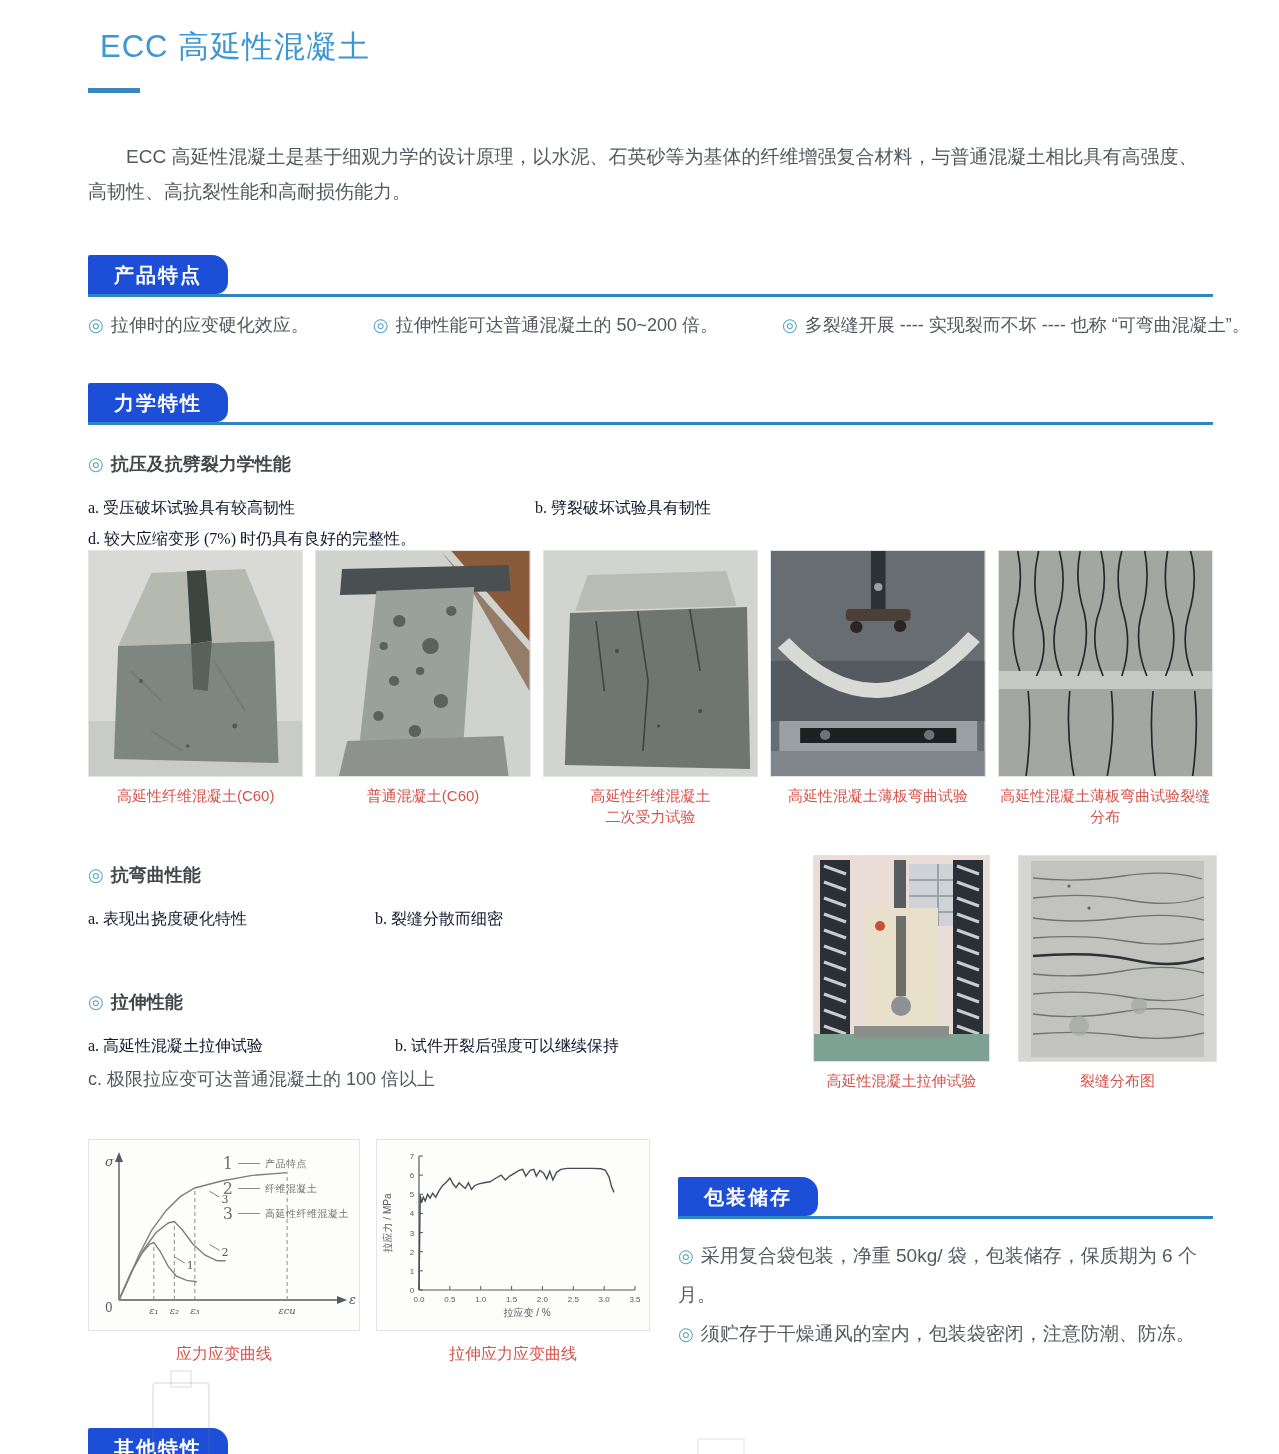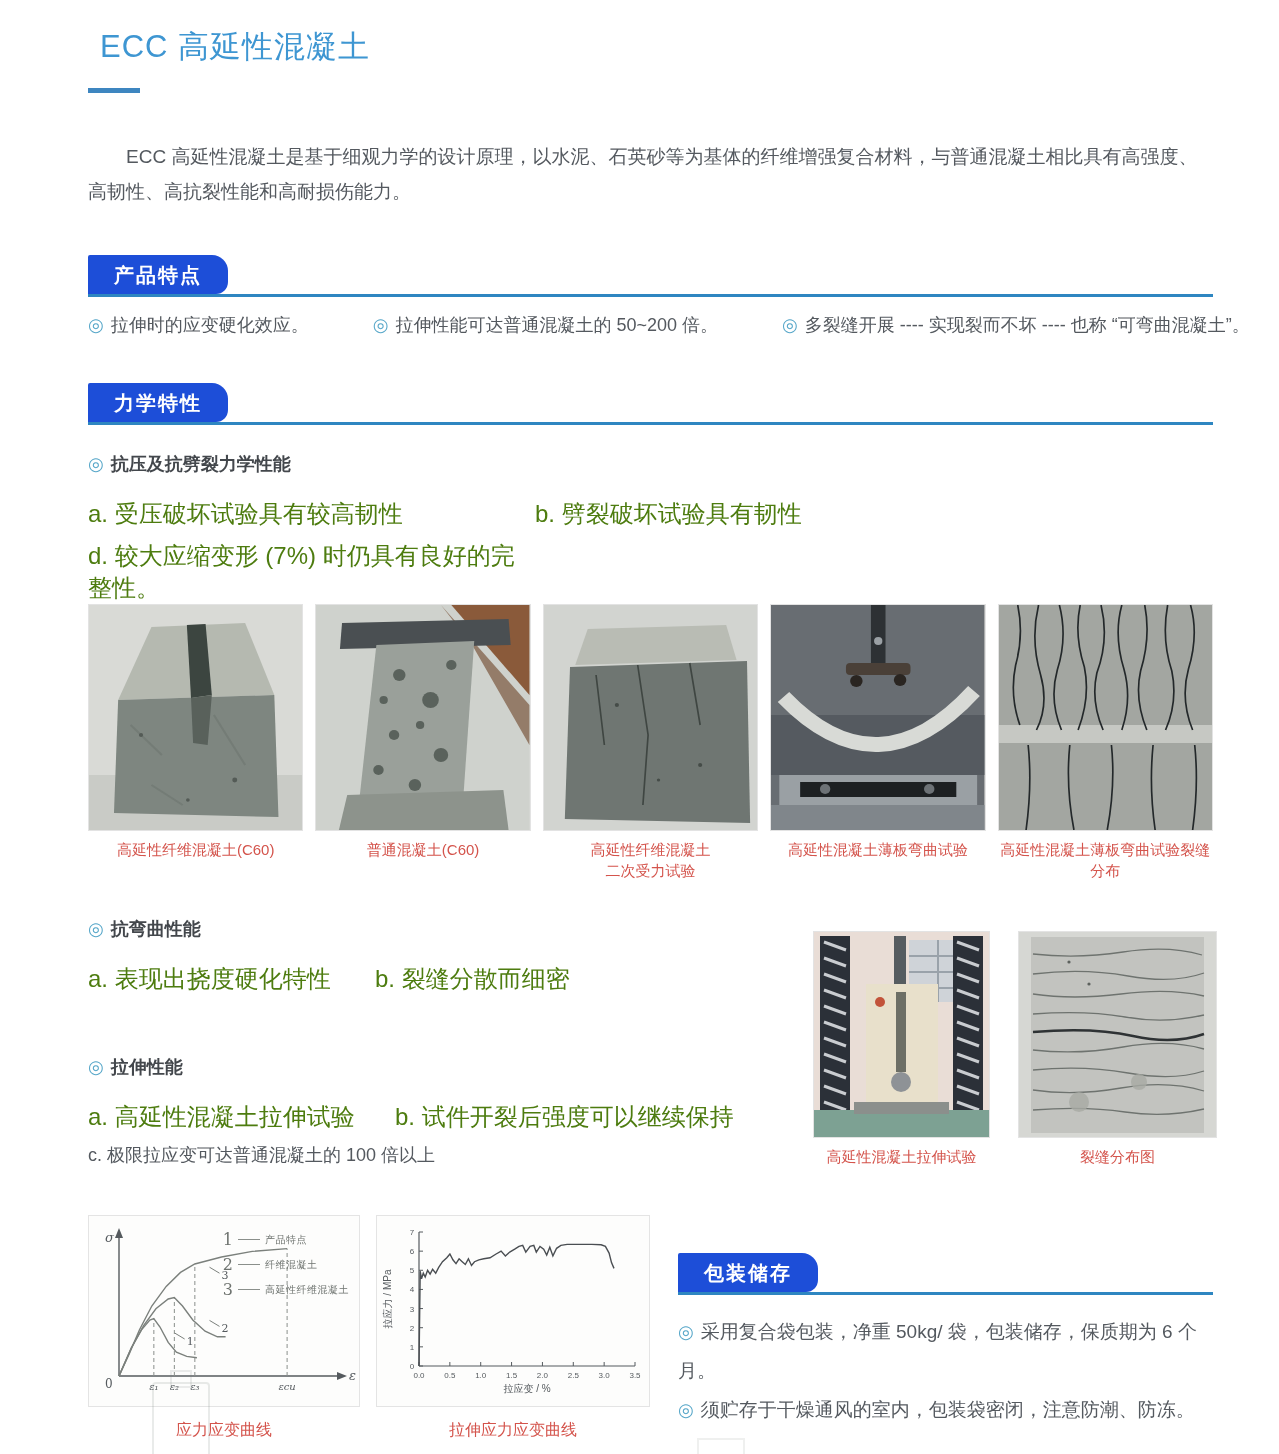--- a/index.html
+++ b/index.html
@@ -12,21 +12,21 @@
 
   p.intro{margin:46px 0 0 0;font-size:19px;line-height:1.85;text-indent:2em;color:#54595f;}
 
   .section-head{margin-top:46px;border-bottom:3px solid #2e86c1;line-height:0;}
   .tab{display:inline-block;background:#1d4ed8;color:#fff;font-weight:bold;font-size:20px;
        line-height:1;padding:10px 26px 9px;border-radius:2px 16px 12px 0;letter-spacing:2px;text-align:right;}
 
   .ring{color:#57a7c9;margin-right:7px;font-size:18px;}
   .bullet-row{display:flex;column-gap:64px;margin-top:16px;font-size:18px;white-space:nowrap;}
   .subhead{margin-top:27px;font-size:18px;font-weight:bold;color:#43474c;}
-  .two-col{display:grid;margin-top:12px;font-size:24px;color:#4d7c0f;}
+  .two-col{display:grid;margin-top:12px;font-size:16px;color:#0f172a;font-family:Liberation Serif, serif;}
   .cols-compress{grid-template-columns:447px 1fr;}
   .cols-bend{grid-template-columns:287px 1fr;}
   .cols-tens{grid-template-columns:307px 1fr;}
   .line-item{margin-top:10px;}
 
   .photo-row{display:flex;gap:12px;}
   .photo-fig{flex:1;}
   .photo{height:225px;border:1px solid #e3e3e3;background:#d8d9d5;overflow:hidden;}
   .photo svg{display:block;width:100%;height:100%;}
   .caption{margin-top:8px;color:#d4544c;font-size:15px;text-align:center;line-height:1.4;white-space:pre-line;}

